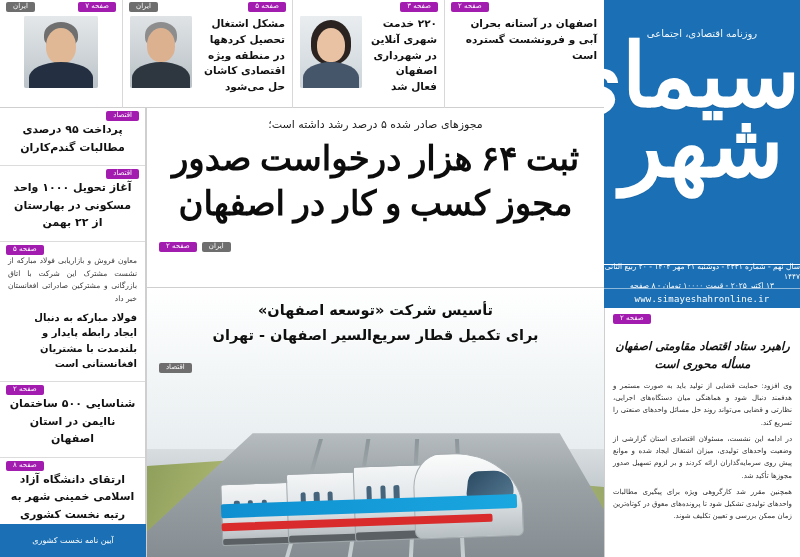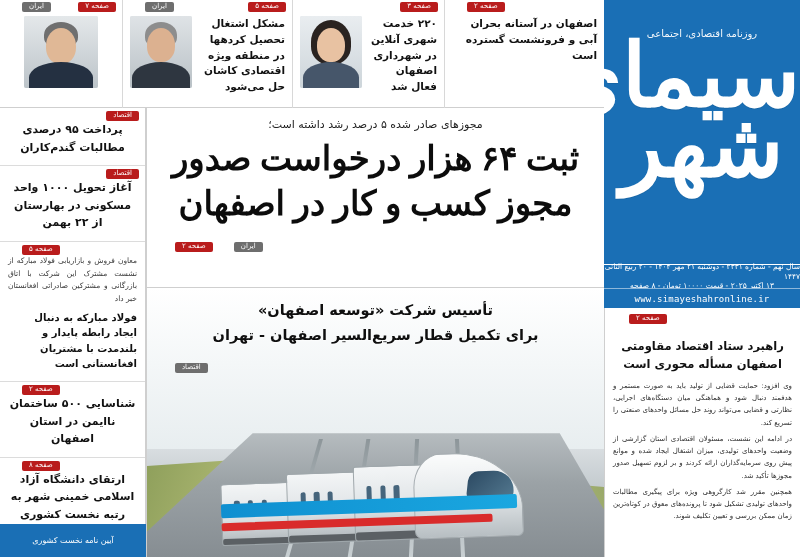--- a/index.html
+++ b/index.html
@@ -121,23 +121,22 @@
   .pagetag {
     position: absolute;
     top: 2px;
     font-size: 7px;
     background: #8d8d8d;
     color: #fff;
     padding: 1px 7px 2px 7px;
     border-radius: 2px;
     line-height: 1;
     white-space: nowrap;
-    margin-left: 16px;
-  }
-  .pagetag.gray { background: #b91c1c; }
+  }
+  .pagetag.gray { background: #a21caf; }
   .pagetag.dark { background: #6e6e6e; }
 
   
   .face { position: absolute; inset: 0; }
   .face .bg { position: absolute; inset: 0; }
   .face .head {
     position: absolute;
     left: 50%; transform: translateX(-50%);
     border-radius: 50% 50% 45% 45%;
   }
@@ -230,20 +229,21 @@
     position: relative; height: 12px; margin-bottom: 4px;
   }
   .textcol .tagrow .pagetag { position: absolute; top: 0; left: 0; }
   .textcol h2 {
     margin: 11px 0 6px 0;
     font-size: 11.5px;
     font-weight: bold;
     line-height: 1.6;
     text-align: center;
     color: #111;
+    font-style: italic;
   }
   .textcol .body {
     font-size: 7px;
     line-height: 1.75;
     text-align: justify;
     color: #2c2c2c;
     column-count: 1;
   }
   .textcol .body p { margin: 0 0 4px 0; }
 

